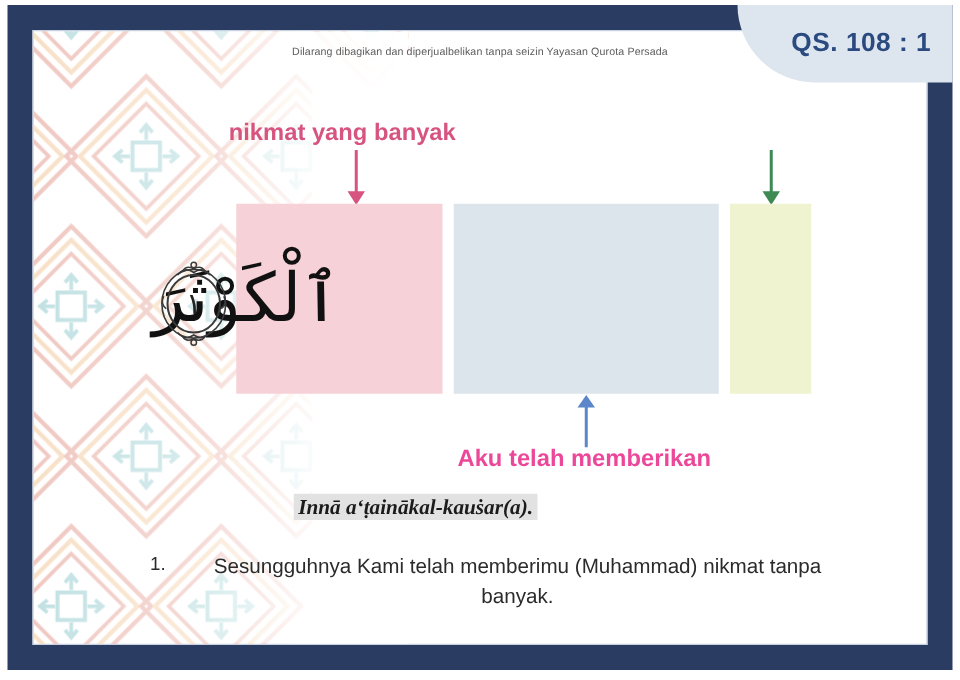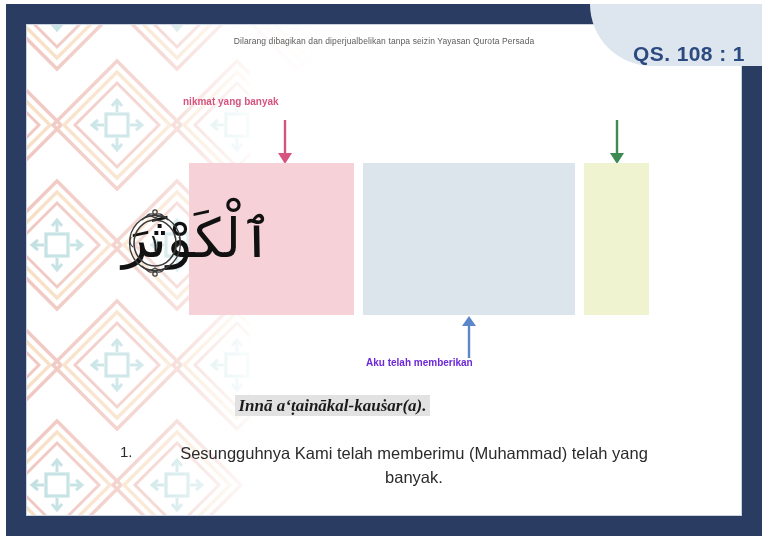--- a/index.html
+++ b/index.html
@@ -54,21 +54,21 @@
   
   .qs-badge {
     position: absolute;
     right: 6px;
     top: 4px;
     width: 172px;
     height: 62px;
     background: #dde5ee;
     border-bottom-left-radius: 62px;
     display: flex;
-    align-items: flex-end;
+    align-items: center;
     justify-content: center;
     padding-left: 26px;
     box-sizing: border-box;
   }
   .qs-badge-text {
     color: #2a4a80;
     font-size: 21px;
     font-weight: bold;
     letter-spacing: .4px;
     white-space: nowrap;
@@ -82,27 +82,27 @@
     width: 768px;
     text-align: center;
     font-size: 8.5px;
     color: #5c5c5c;
     letter-spacing: .1px;
   }
 
   
   .label {
     position: absolute;
-    font-size: 10px;
+    font-size: 19px;
     font-weight: bold;
     white-space: nowrap;
   }
   .label-pink  { left: 183px; top: 96px;  color: #d6547f; }
   .label-green { left: 551px; top: 96px;  color: #3d8a52; }
-  .label-blue  { left: 366px; top: 357px; color: #6d28d9; }
+  .label-blue  { left: 366px; top: 357px; color: #ec4899; }
 
   
   .arrow { position: absolute; }
 
   
   .ayah-area {
     position: absolute;
     left: 0; top: 0;
     width: 768px; height: 544px;
     pointer-events: none;
@@ -314,16 +314,16 @@
     </svg>
     <div class="ayah-marker-num">١</div>
   </div>
 
   <div class="translit">
     <span>Innā a‘ṭainākal-kauṡar(a).</span>
   </div>
 
   <div class="translation">
     <div class="translation-num">1.</div>
-    <div class="translation-text">Sesungguhnya Kami telah memberimu (Muhammad) telah yang banyak.</div>
+    <div class="translation-text">Sesungguhnya Kami telah memberimu (Muhammad) nikmat tanpa banyak.</div>
   </div>
 
 </div>
 
 </body></html>

